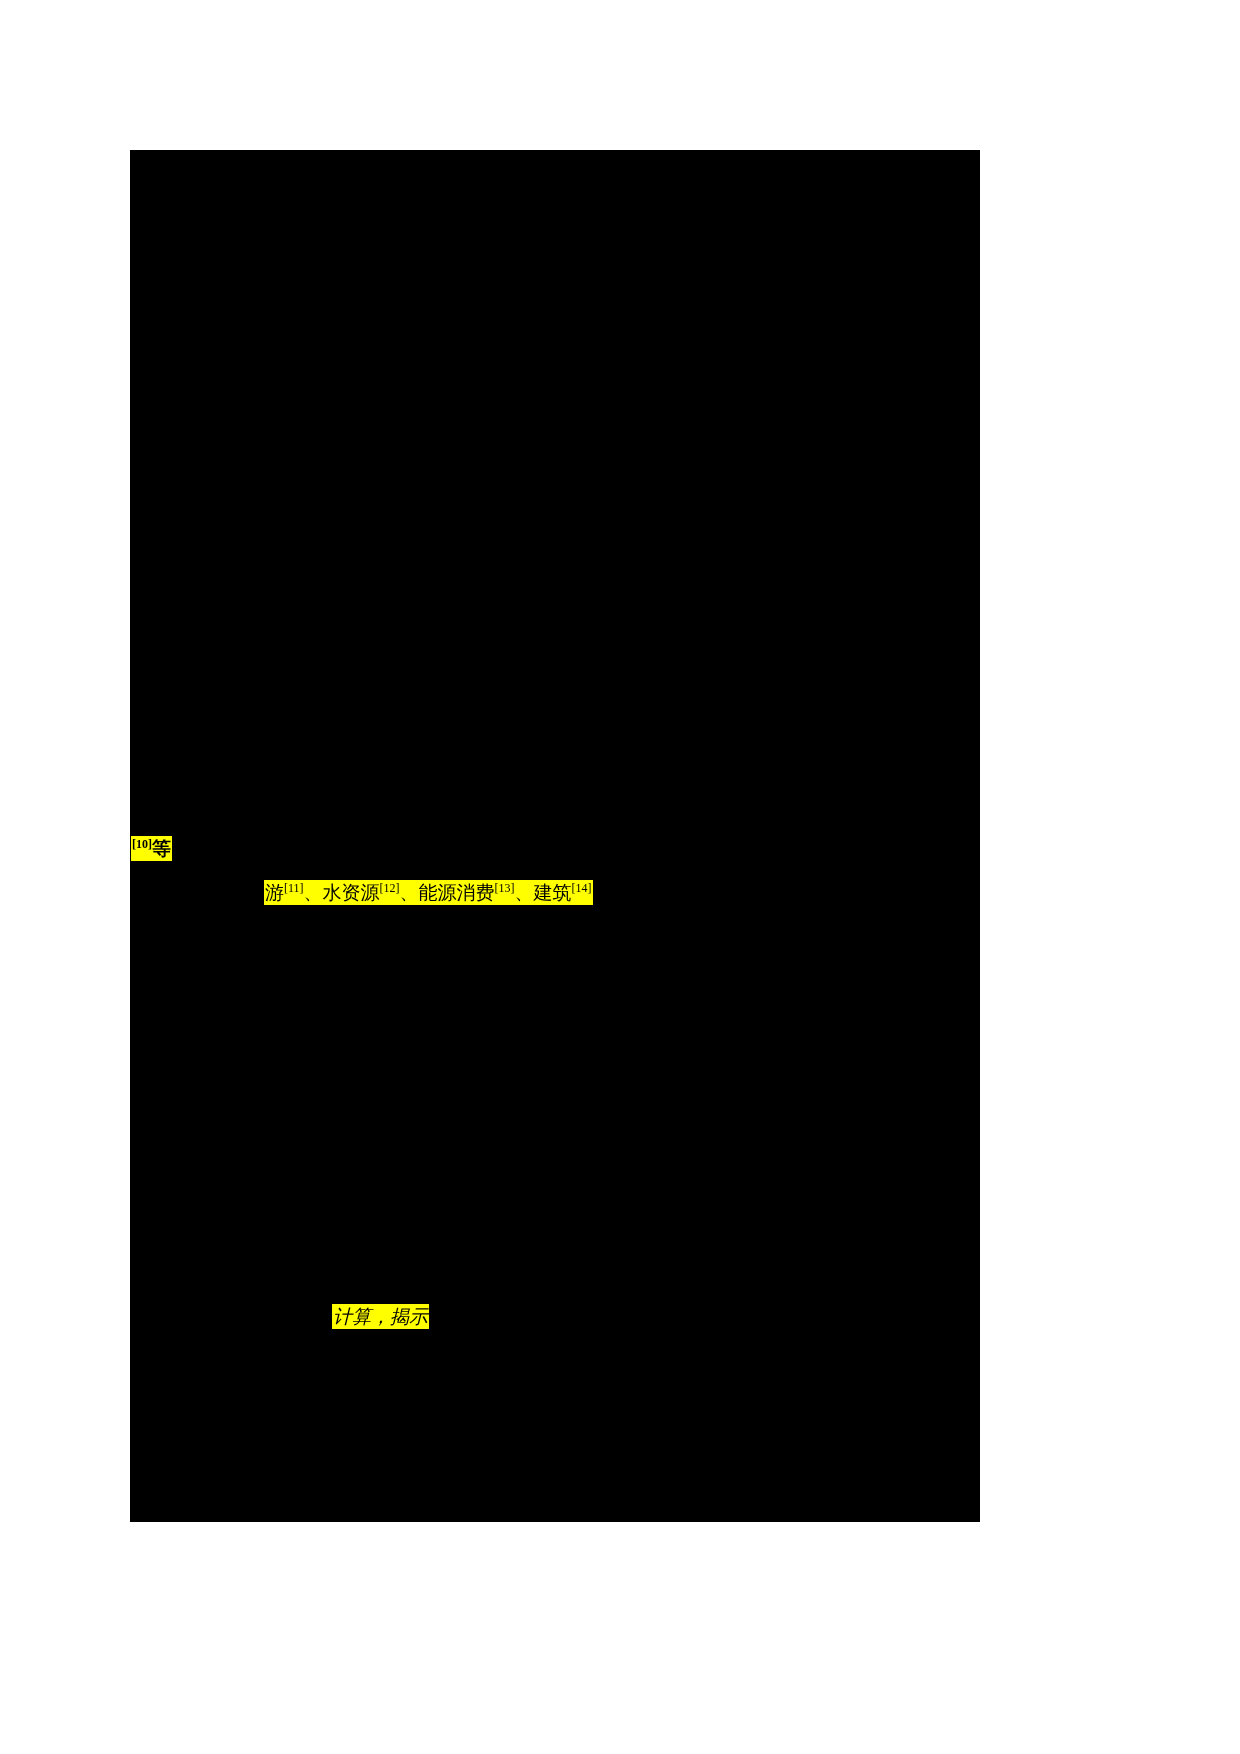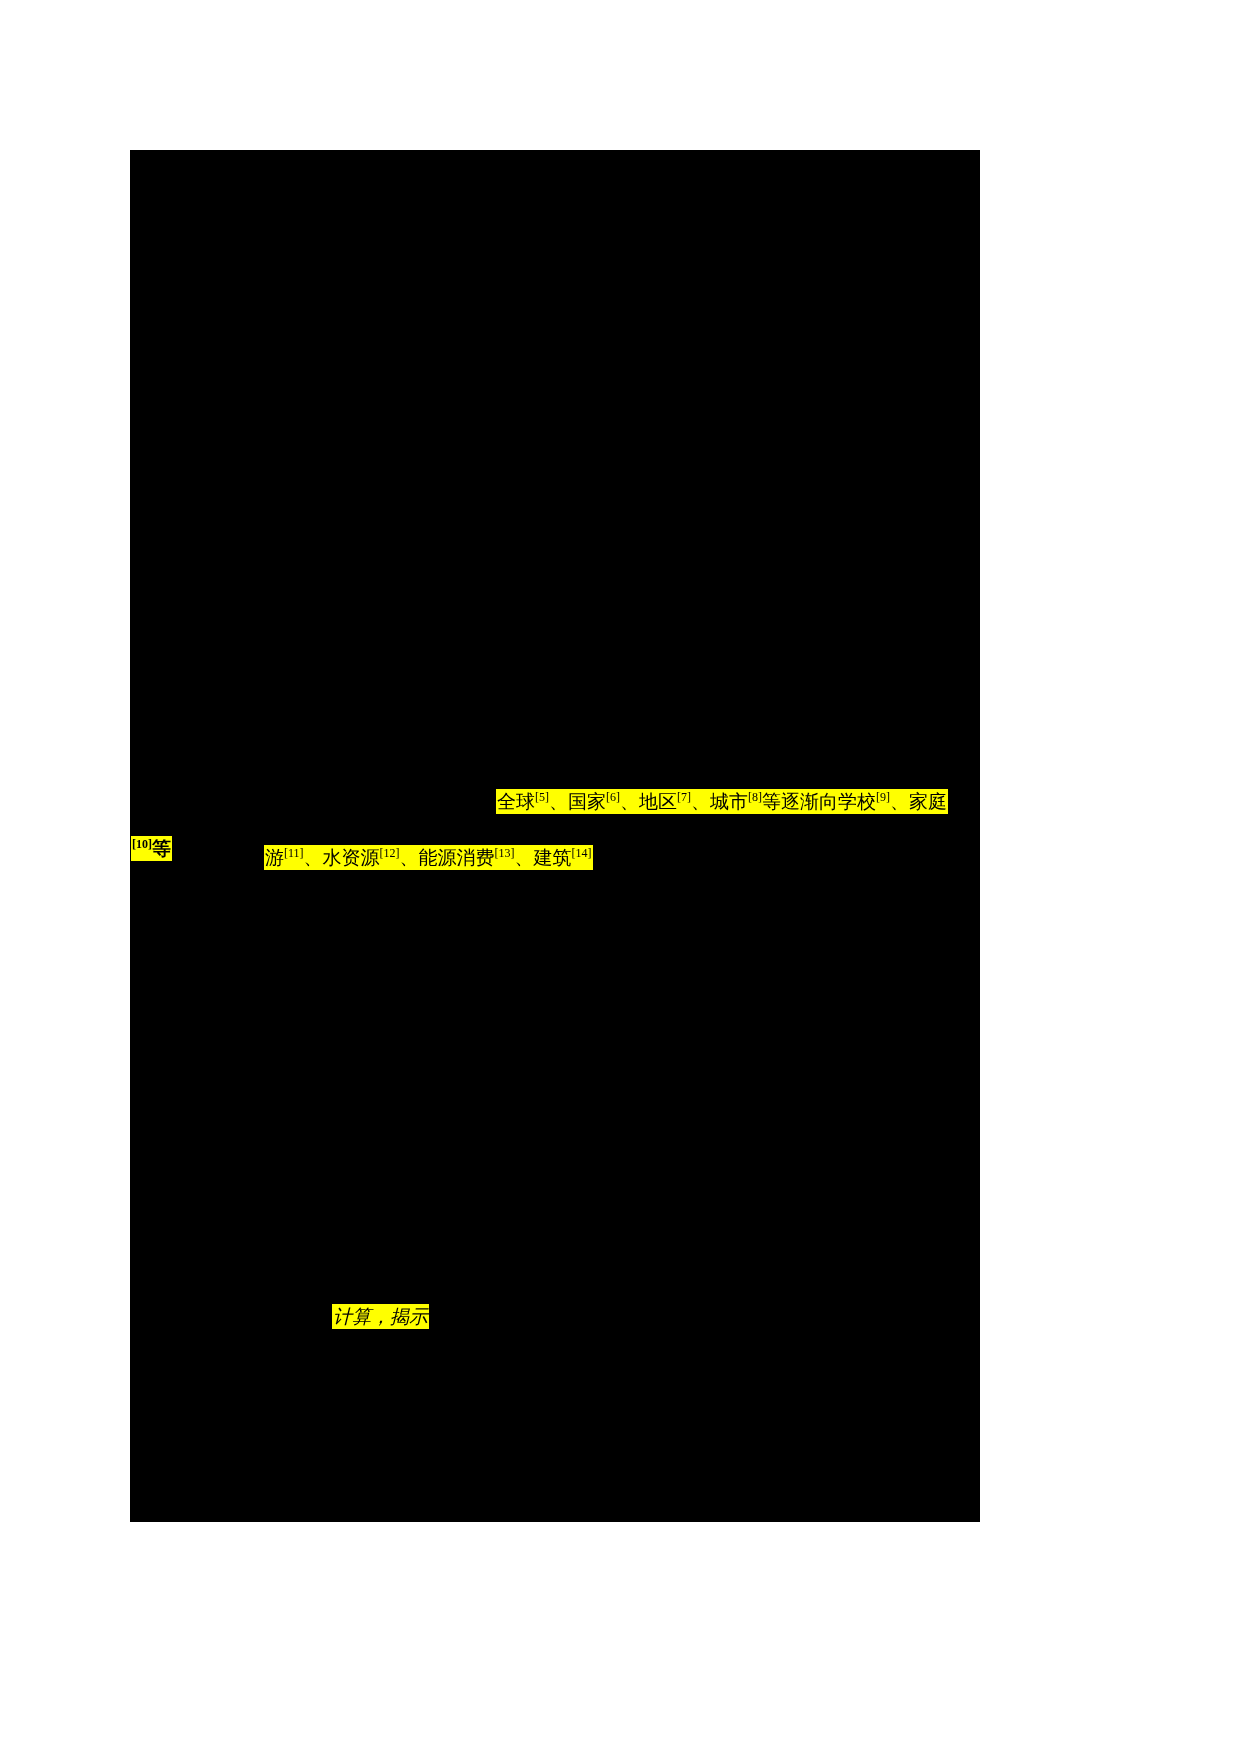--- a/index.html
+++ b/index.html
@@ -32,26 +32,25 @@
     height: 25px;
     white-space: nowrap;
     padding: 0 1px;
   }
   .hl sup {
     font-size: 12px;
     line-height: 0;
   }
   .hl-1 { left: 366px; top: 639px; }
   .hl-2 { left: 1px;   top: 686px; font-weight: bold; }
-  .hl-3 { left: 134px; top: 695px; }
+  .hl-3 { left: 134px; top: 730px; }
   .hl-4 { left: 202px; top: 1154px; font-style: italic; }
 </style>
 </head>
 <body>
 
 <div class="page">
   <div class="redaction">
-    <div class="hl hl-1"><span>全球</span><sup>[5]</sup><span>、国家</span><sup>[6]</sup><span>、地区</span><sup>[7]</sup><span>、城市</span><sup>[8]</sup><span>等逐渐向学校</span><sup>[9]</sup><span>、家庭</span></div>
     <div class="hl hl-2"><sup>[10]</sup><span>等</span></div>
     <div class="hl hl-3"><span>游</span><sup>[11]</sup><span>、水资源</span><sup>[12]</sup><span>、能源消费</span><sup>[13]</sup><span>、建筑</span><sup>[14]</sup></div>
     <div class="hl hl-4"><span>计算，揭示</span></div>
   </div>
 </div>
 
 </body></html>

